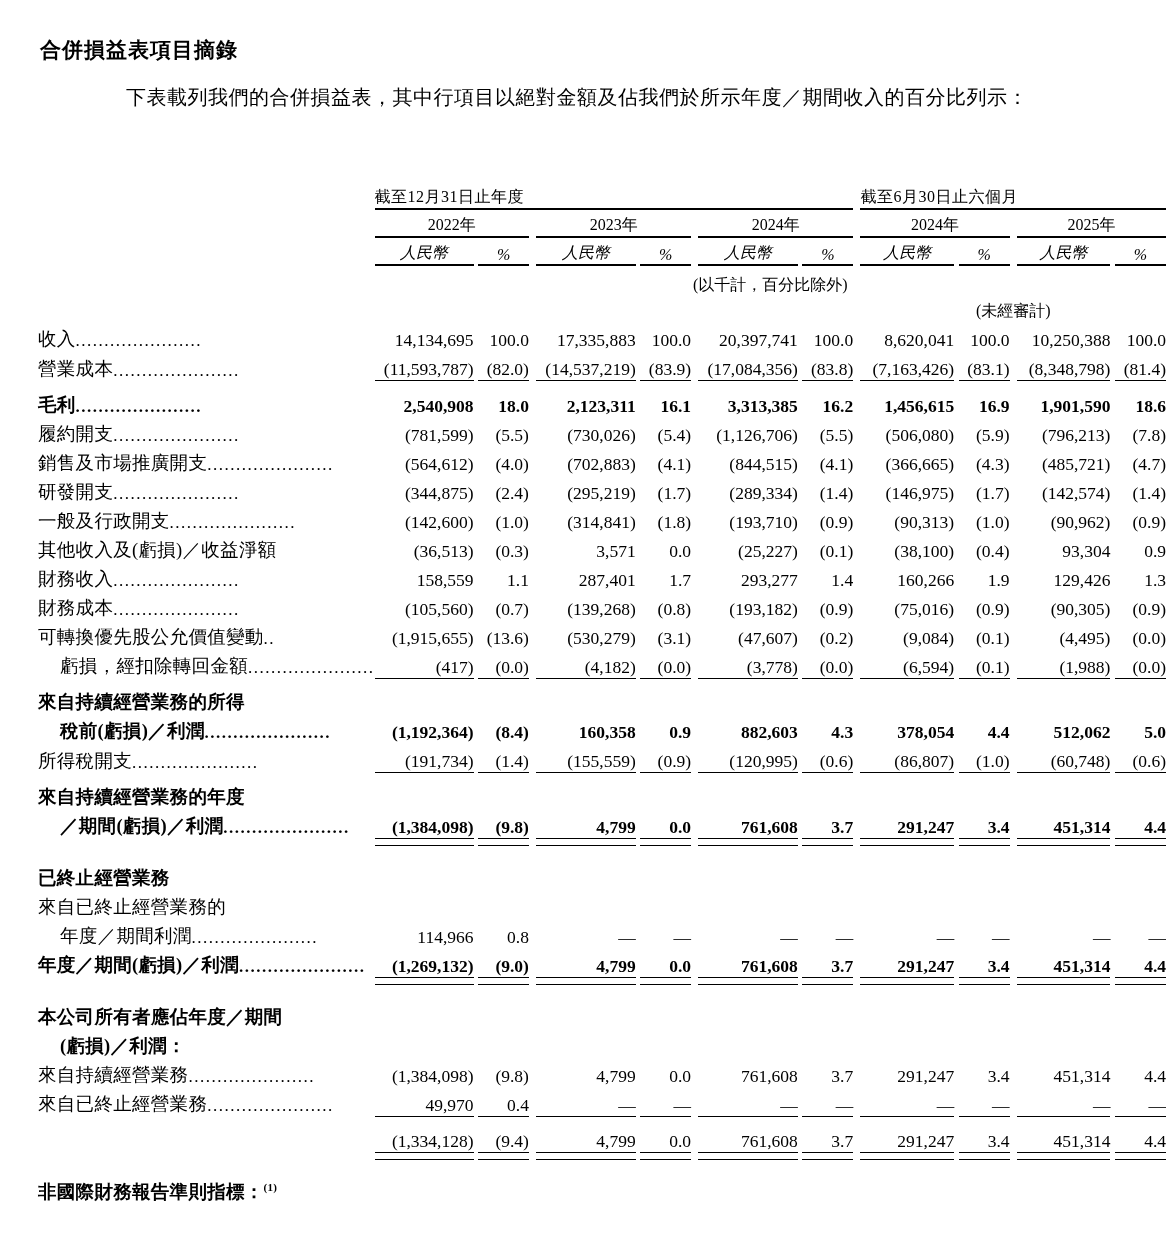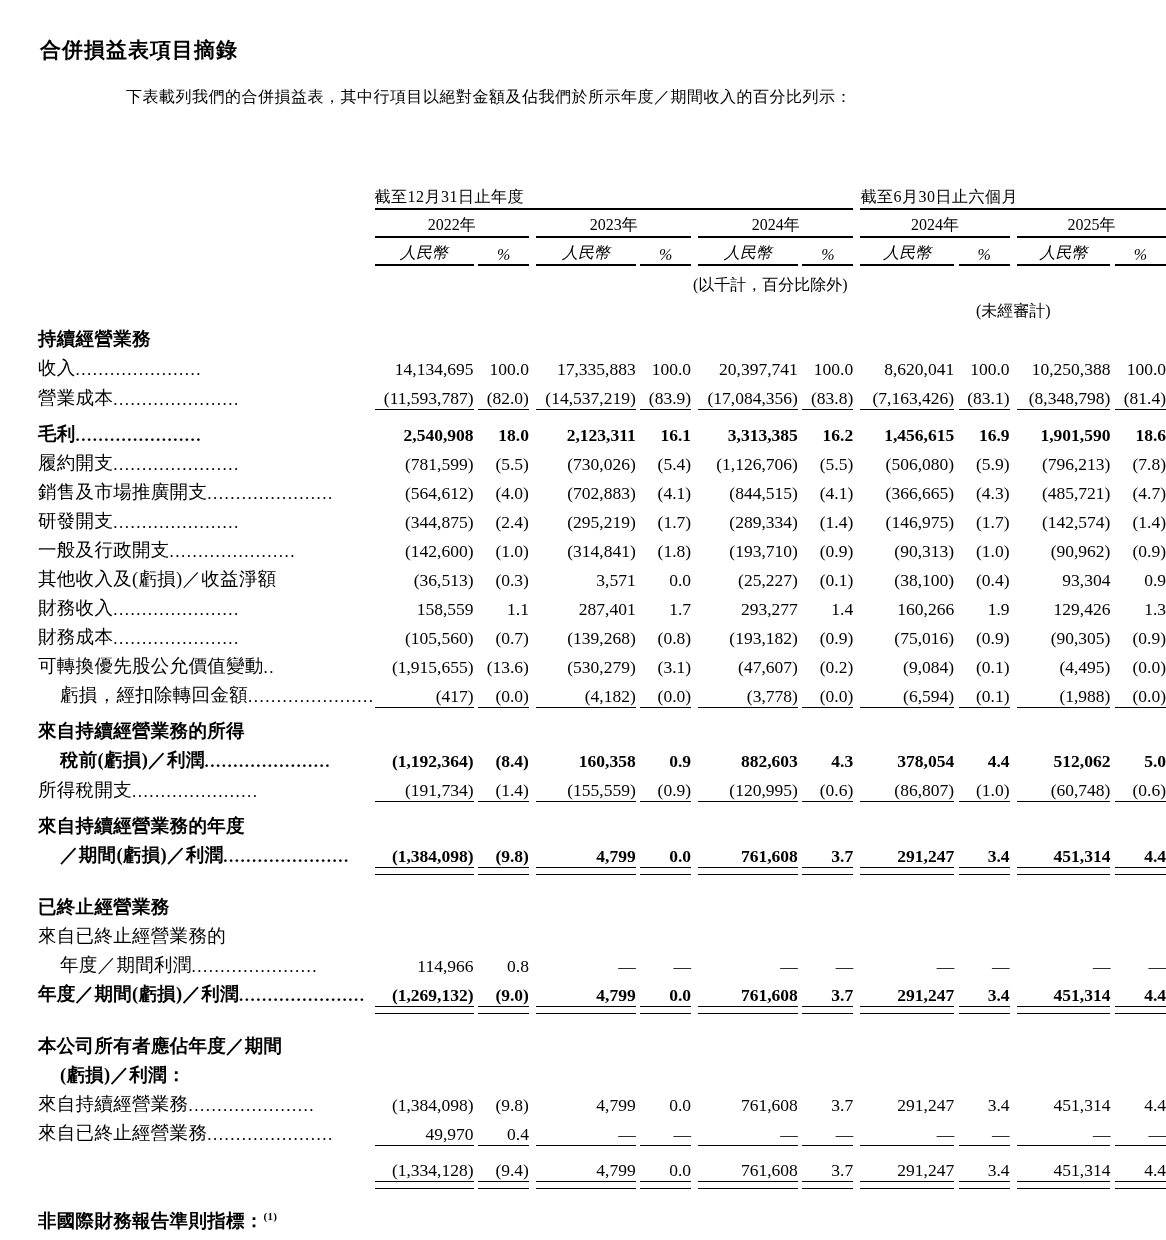--- a/index.html
+++ b/index.html
@@ -30,21 +30,21 @@
     font-size: 21px;
     font-weight: bold;
     letter-spacing: 1px;
     margin-top: 20px;
   }
   .intro {
     position: absolute;
     left: 40px;
     top: 78px;
     width: 1090px;
-    font-size: 16px;
+    font-size: 20px;
     line-height: 38px;
     text-indent: 86px;
     letter-spacing: 0.5px;
   }
 
   
   table.fin {
     position: absolute;
     left: 38px;
     top: 182px;
@@ -265,24 +265,20 @@
         </tr>
         <tr>
           <td></td>
           <td class="note-center" colspan="19">(以千計，百分比除外)</td>
         </tr>
         <tr>
           <td colspan="13"></td>
           <td class="note-unaud" colspan="7">(未經審計)</td>
         </tr>
         <tr>
-          <td class="lbl b">持續經營業務</td>
-          <td colspan="19"></td>
-        </tr>
-        <tr>
           <td class="lbl"><span>收入</span><span class="leader"> ......................</span></td>
           <td class="num">14,134,695</td>
           <td></td>
           <td class="pct">100.0</td>
           <td></td>
           <td class="num">17,335,883</td>
           <td></td>
           <td class="pct">100.0</td>
           <td></td>
           <td class="num">20,397,741</td>

